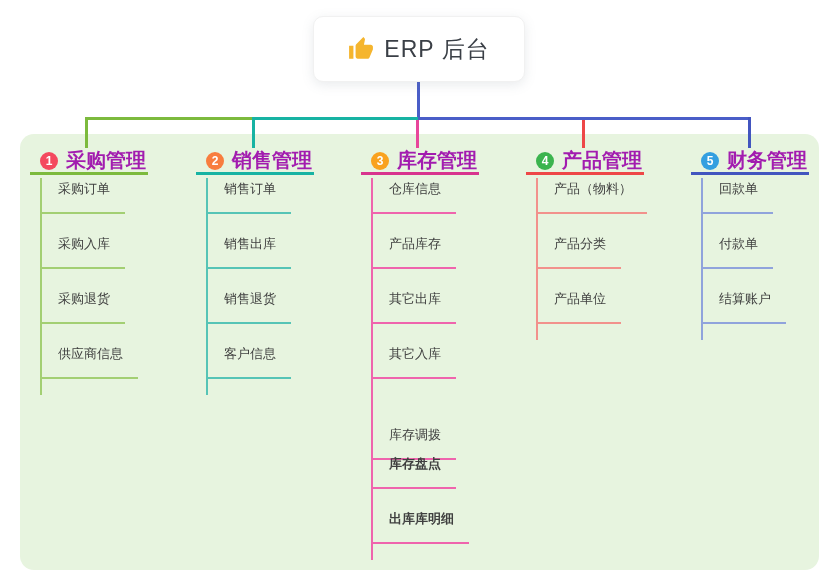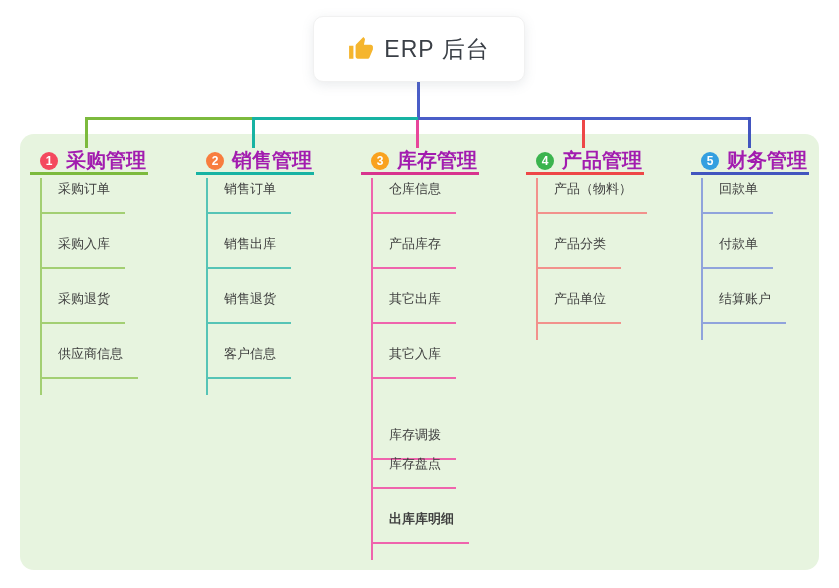--- a/index.html
+++ b/index.html
@@ -58,21 +58,21 @@
   .trunk-7{height:382px;}
   .trunk-3{height:162px;}
   .child{
     position:absolute;left:10px;
     padding:0 15px 14px 18px;
     border-bottom:2px solid var(--cc);
     font-size:13px;color:#3f3f3f;white-space:nowrap;
     cursor:pointer;
   }
   .r1{top:31px;}  .r2{top:86px;}  .r3{top:141px;} .r4{top:196px;text-align:center;}
-  .r5{top:251px;margin-top:26px;} .r6{top:306px;} .r7{top:361px;font-weight:bold;}
+  .r5{top:251px;margin-top:26px;} .r6{top:306px;font-weight:bold;} .r7{top:361px;font-weight:bold;}
   .child span{display:inline-block;line-height:18px;}
 </style>
 </head>
 <body>
 
 <div class="stage">
 
   <div class="panel"></div>
 
   <div class="line root-vline"></div>

